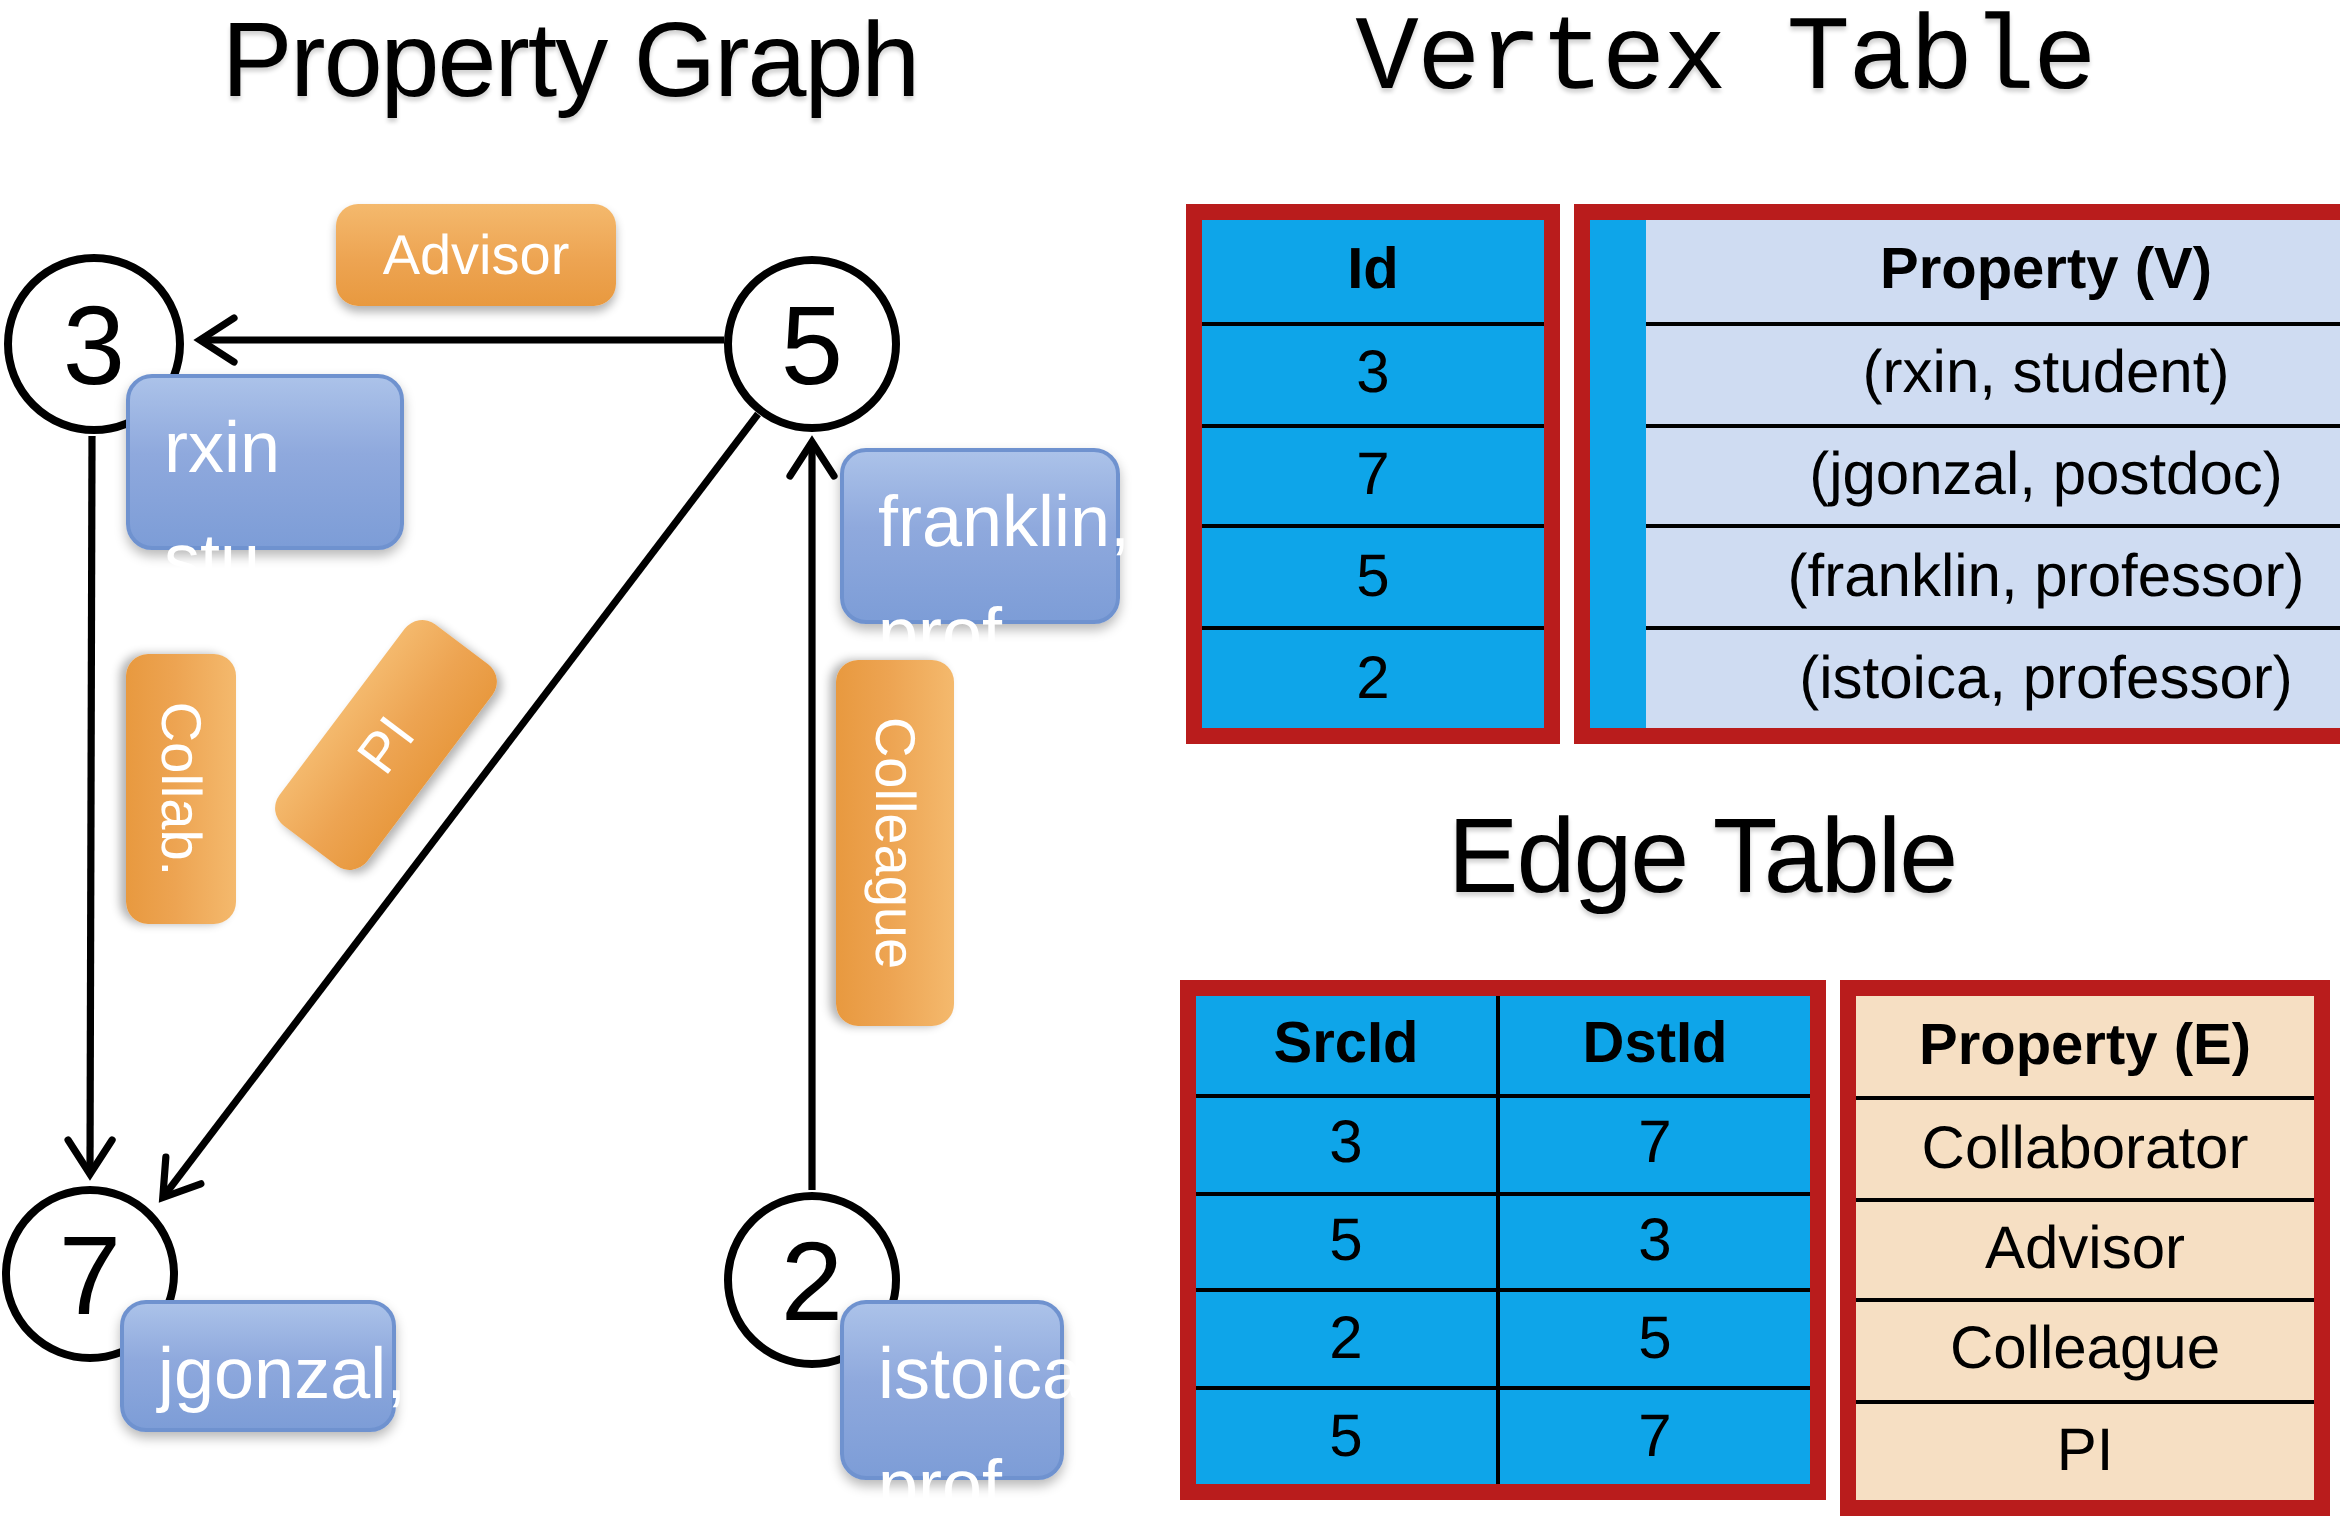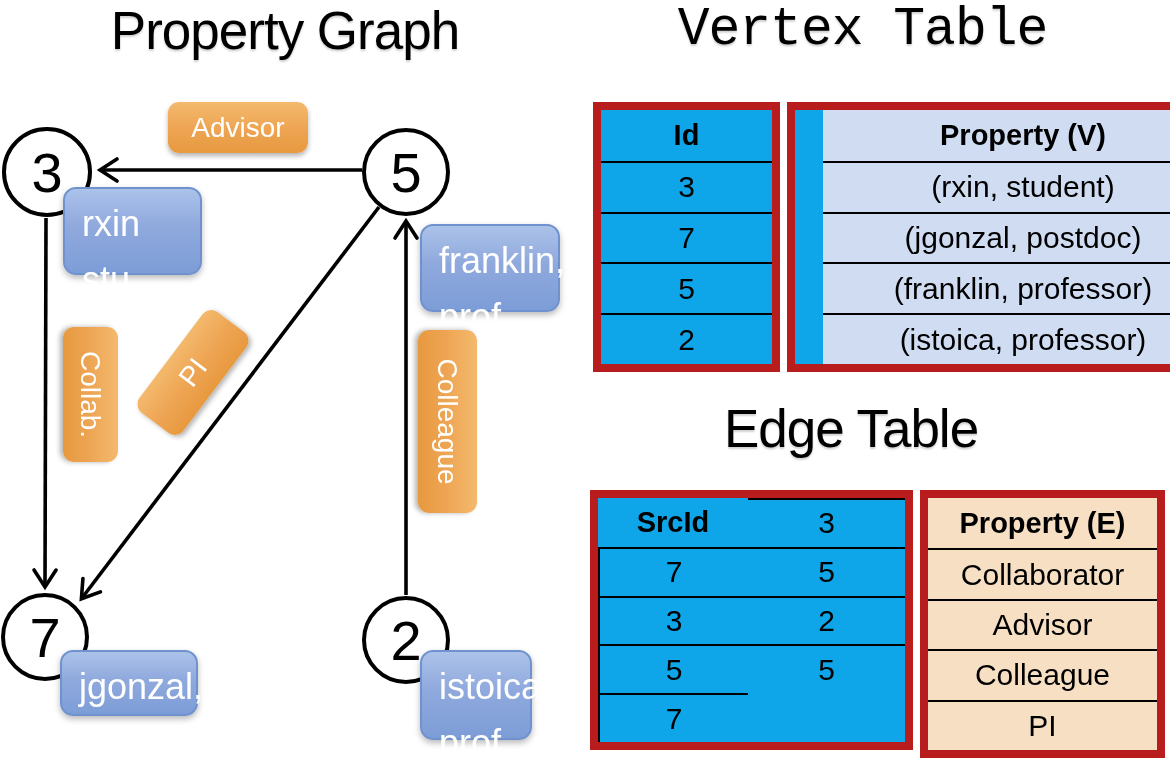--- a/index.html
+++ b/index.html
@@ -112,20 +112,21 @@
   <div class="tbl fill-v" style="left:787px;top:102px;width:444px;height:270px;grid-template-rows:repeat(5,1fr);padding-left:28px;">
     <div class="cell r0 hdr">Property (V)</div>
     <div class="cell">(rxin, student)</div>
     <div class="cell">(jgonzal, postdoc)</div>
     <div class="cell">(franklin, professor)</div>
     <div class="cell">(istoica, professor)</div>
   </div>
 
   <div class="tbl" style="left:590px;top:490px;width:323px;height:260px;grid-template-columns:150px 1fr;grid-template-rows:repeat(5,1fr);">
     <div class="cell r0 hdr">SrcId</div>
+    <div class="cell r0 c1 hdr">DstId</div>
     <div class="cell">3</div>
     <div class="cell c1">7</div>
     <div class="cell">5</div>
     <div class="cell c1">3</div>
     <div class="cell">2</div>
     <div class="cell c1">5</div>
     <div class="cell">5</div>
     <div class="cell c1">7</div>
   </div>
 

